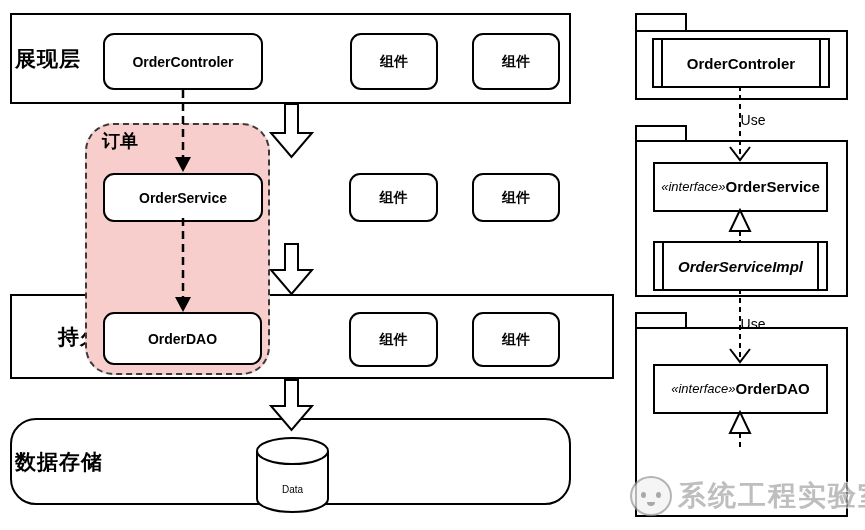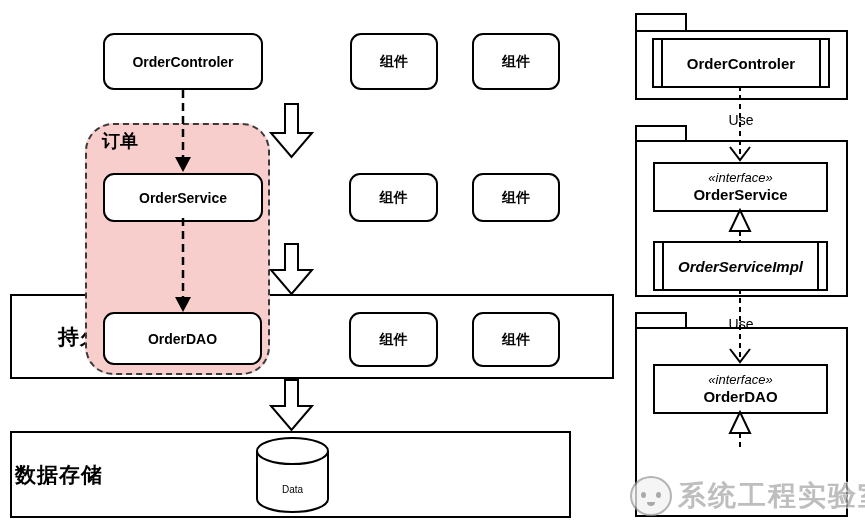--- a/index.html
+++ b/index.html
@@ -35,26 +35,26 @@
     display:flex;align-items:center;justify-content:center;
     font-weight:bold;font-size:15px;
   }
   .ucomp::before,.ucomp::after{
     content:"";position:absolute;top:0;bottom:0;width:0;border-left:2px solid #000;
   }
   .ucomp::before{left:7px;}
   .ucomp::after{right:7px;}
   .iface{
     position:absolute;background:#fff;border:2px solid #000;z-index:3;
-    display:flex;flex-direction:column;align-items:center;justify-content:center;line-height:1.25;
+    display:flex;flex-direction:row;align-items:center;justify-content:center;line-height:1.25;
   }
   .iface .stereo{font-style:italic;font-size:13px;}
   .iface .iname{font-weight:bold;font-size:15px;}
   .use-label{
-    position:absolute;width:36px;text-align:center;font-size:14px;z-index:5;color:#000;
+    position:absolute;width:36px;text-align:center;font-size:14px;z-index:5;color:#000;margin-left:12px;
   }
   
   #overlay{position:absolute;left:0;top:0;z-index:4;pointer-events:none;}
   
   .watermark{
     position:absolute;left:630px;top:476px;z-index:6;display:flex;align-items:center;opacity:.75;
   }
   .wm-icon{
     position:relative;width:42px;height:40px;border-radius:50%;
     background:#f2f2f2;border:2px solid #9b9b9b;box-sizing:border-box;flex:0 0 auto;
@@ -65,24 +65,27 @@
   .wm-text{
     font-size:28px;font-weight:bold;color:#a9a9a9;white-space:nowrap;letter-spacing:2px;margin-left:6px;
     text-shadow:1px 1px 0 #fff,-1px -1px 0 #fff,1px -1px 0 #fff,-1px 1px 0 #fff;
   }
 </style>
 </head>
 <body>
 
 <div id="stage">
 
+  <div class="layer" style="top:13px;height:87px;">
+    <span class="layer-label">展现层</span>
+  </div>
   <div class="layer" style="top:294px;height:81px;padding-left:43px;">
     <span class="layer-label">持久层</span>
   </div>
-  <div class="layer" style="top:431px;height:83px;">
+  <div class="layer" style="top:418px;height:83px;border-radius:26px;">
     <span class="layer-label">数据存储</span>
   </div>
 
   <div class="pink-zone"></div>
   <div class="pink-label">订单</div>
 
   <div class="rbox" style="left:103px;top:33px;width:156px;height:53px;">
     <span>OrderControler</span>
   </div>
   <div class="rbox" style="left:350px;top:33px;width:84px;height:53px;">

